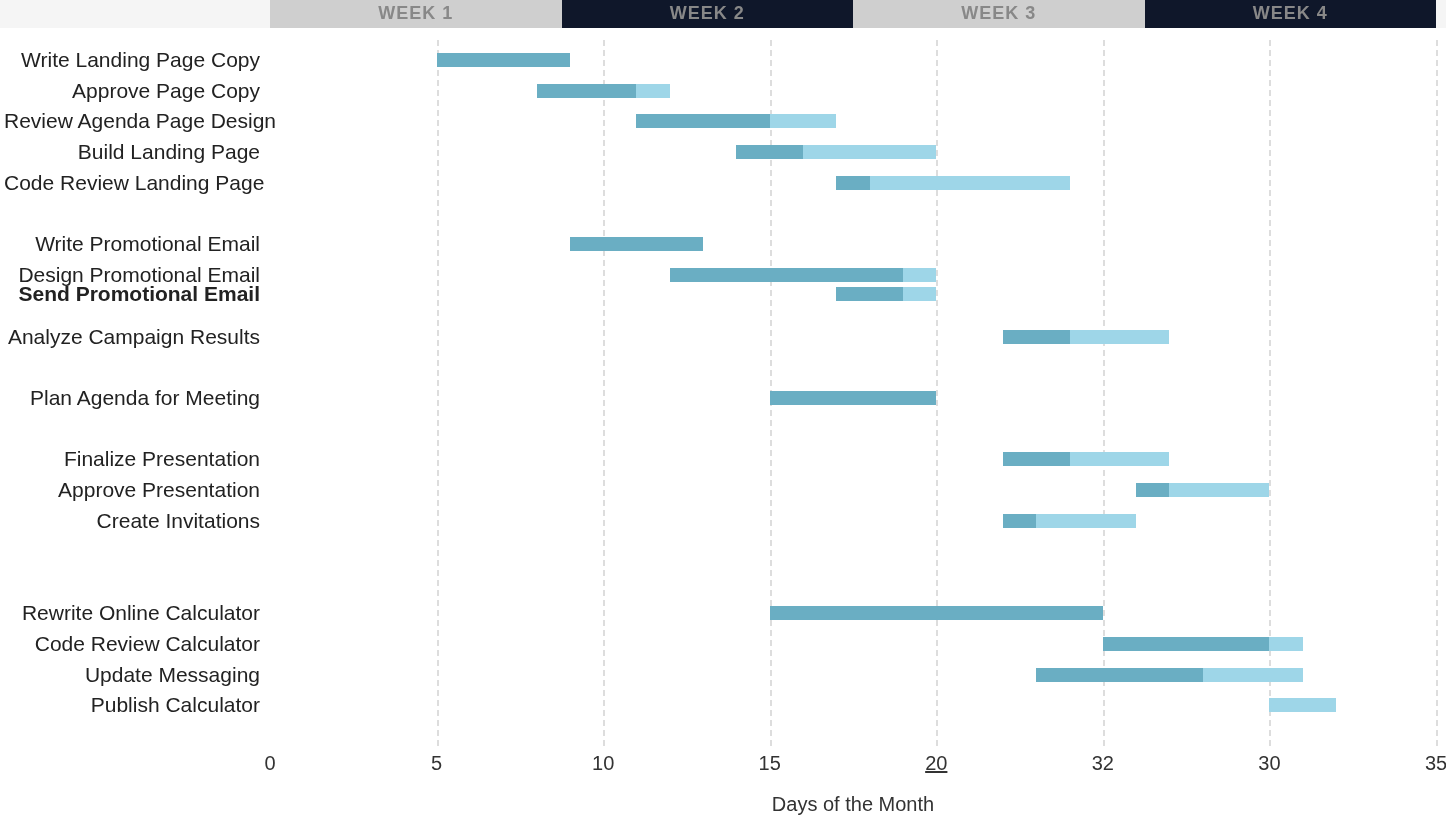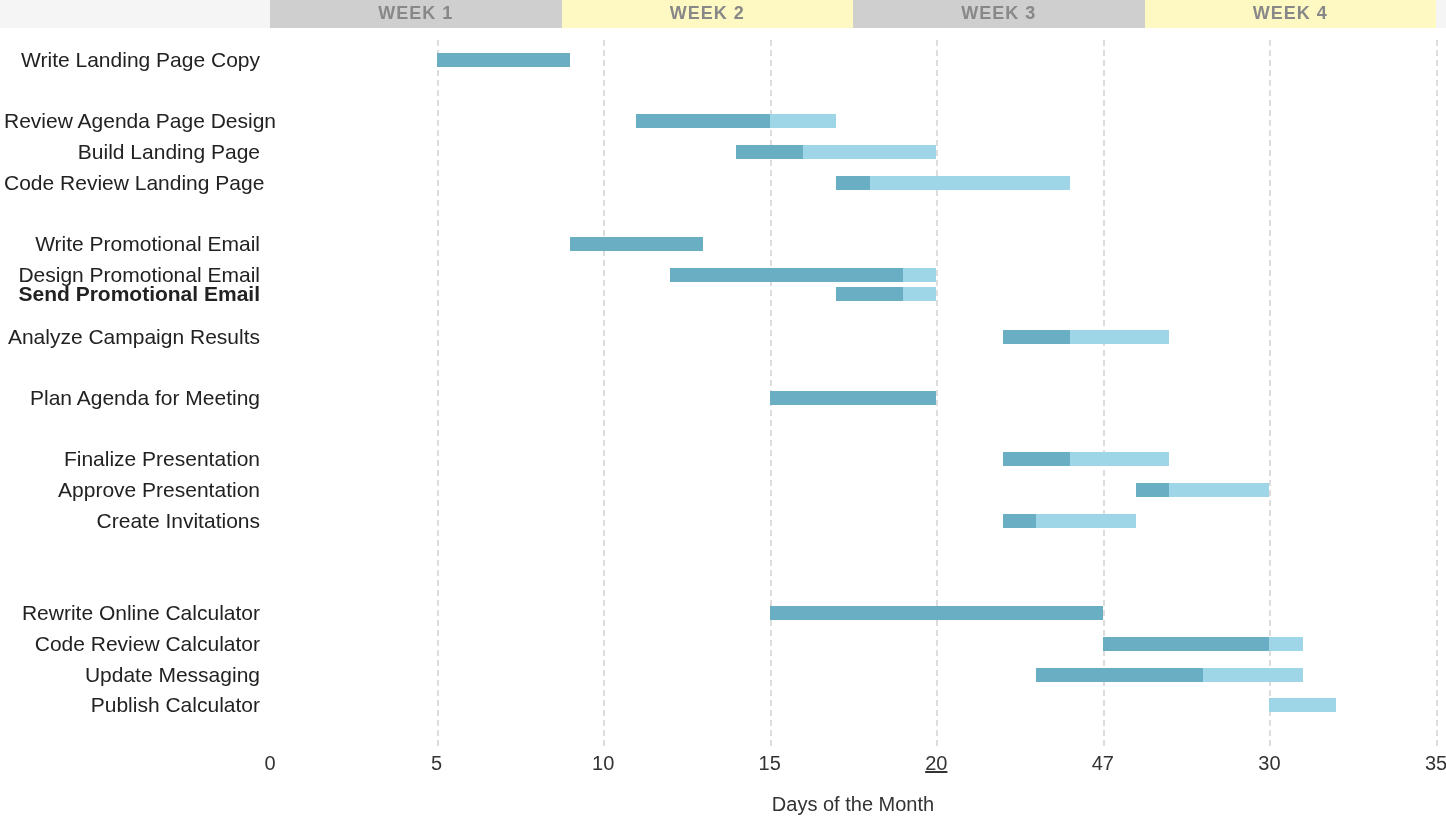--- a/index.html
+++ b/index.html
@@ -37,21 +37,21 @@
   .week-cell {
     flex: 1 1 0;
     text-align: center;
     font-weight: 700;
     font-size: 18px;
     color: #888;
     line-height: 27px;
     letter-spacing: 1px;
   }
   .week-a { background: #cfcfcf; }
-  .week-b { background: #fef9c3; }
+  .week-b { background: #0f172a; }
   .weeks-tail { flex: 0 0 10px; background: #f5f5f5; }
 
   
   .plot {
     position: absolute;
     left: 270px;
     right: 10px;
     top: 40px;
     bottom: 90px; 
   }
@@ -147,20 +147,25 @@
         <div class="gridline" style="left: 57.1429%;"></div>
         <div class="gridline" style="left: 71.4286%;"></div>
         <div class="gridline" style="left: 85.7143%;"></div>
         <div class="gridline" style="left: 100%;"></div>
       </div>
     <div class="rows">
         <div class="row" style="top: 10px;">
           <div class="row-label">Write Landing Page Copy</div>
           <div class="bar-seg c1" style="left: 14.2857%; width: 11.4286%;"></div>
         </div>
+        <div class="row" style="top: 40.7273px;">
+          <div class="row-label">Approve Page Copy</div>
+          <div class="bar-seg c1" style="left: 22.8571%; width: 8.57143%;"></div>
+          <div class="bar-seg c2" style="left: 31.4286%; width: 2.85714%;"></div>
+        </div>
         <div class="row" style="top: 71.4545px;">
           <div class="row-label">Review Agenda Page Design</div>
           <div class="bar-seg c1" style="left: 31.4286%; width: 11.4286%;"></div>
           <div class="bar-seg c2" style="left: 42.8571%; width: 5.71429%;"></div>
         </div>
         <div class="row" style="top: 102.182px;">
           <div class="row-label">Build Landing Page</div>
           <div class="bar-seg c1" style="left: 40%; width: 5.71429%;"></div>
           <div class="bar-seg c2" style="left: 45.7143%; width: 11.4286%;"></div>
         </div>
@@ -227,19 +232,19 @@
         </div>
       </div>
   </div>
 
   <div class="xaxis">
       <div class="xnum" style="left: 0%;">0</div>
       <div class="xnum" style="left: 14.2857%;">5</div>
       <div class="xnum" style="left: 28.5714%;">10</div>
       <div class="xnum" style="left: 42.8571%;">15</div>
       <div class="xnum" style="left: 57.1429%; text-decoration: underline;">20</div>
-      <div class="xnum" style="left: 71.4286%;">47</div>
+      <div class="xnum" style="left: 71.4286%;">32</div>
       <div class="xnum" style="left: 85.7143%;">30</div>
       <div class="xnum" style="left: 100%;">35</div>
     </div>
   <div class="xlabel">Days of the Month</div>
 
 </div>
 
 </body></html>

